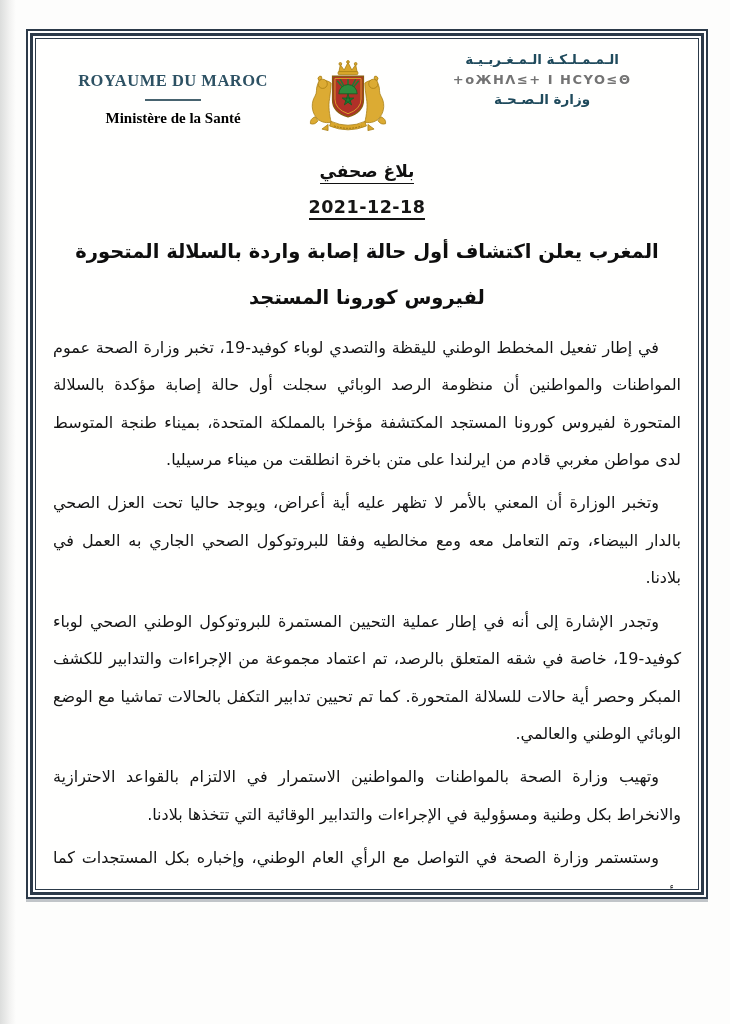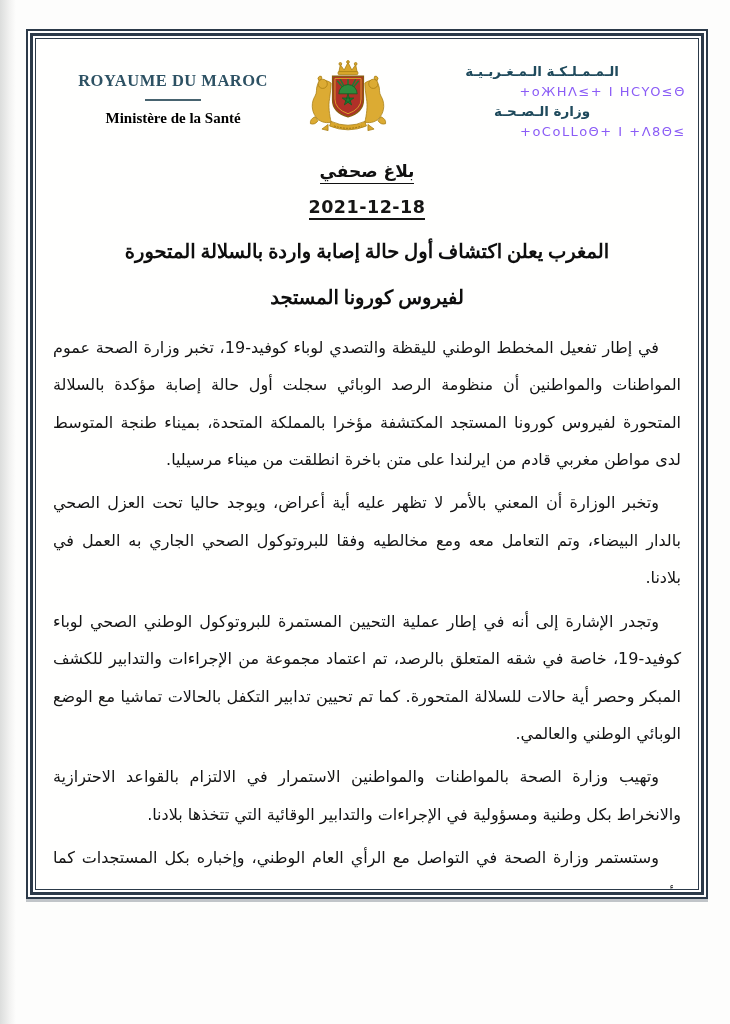--- a/index.html
+++ b/index.html
@@ -40,45 +40,45 @@
   .hdr-fr-1{
     font-family:"Liberation Serif","DejaVu Serif",serif;
     font-weight:bold;font-size:16.5px;letter-spacing:.5px;color:#2d5163;
   }
   .hdr-rule{width:56px;height:0;border-top:2px solid #48636f;margin:8px auto 9px auto;}
   .hdr-fr-2{
     font-family:"Liberation Serif","DejaVu Serif",serif;
     font-weight:bold;font-size:15px;color:#000000;
   }
   .emblem-wrap{flex:0 0 100px;text-align:center;margin-top:6px;}
-  .hdr-right{flex:1.15 1 0;text-align:center;margin-top:12px;direction:rtl;}
+  .hdr-right{flex:1.15 1 0;text-align:center;direction:rtl;}
   .hdr-ar{font-weight:bold;font-size:13.5px;color:#1f4a5c;line-height:1.55;}
   .hdr-tf{
-    font-weight:normal;font-size:13px;color:#8b5cf6;letter-spacing:1.5px;
-    direction:ltr;line-height:1.5;font-family:"DejaVu Sans",sans-serif;text-align:right;
+    font-weight:bold;font-size:13px;color:#737373;letter-spacing:1.5px;
+    direction:ltr;line-height:1.5;font-family:"DejaVu Sans",sans-serif;
   }
   
   .kicker{
     text-align:center;margin-top:6px;direction:rtl;
   }
   .kicker span{
     font-weight:bold;font-size:17px;color:#111;
     border-bottom:1.5px solid #111;padding-bottom:2px;
   }
   .date{
     text-align:center;margin-top:16px;
   }
   .date span{
     font-weight:bold;font-size:17.5px;color:#151515;
     border-bottom:2px solid #151515;padding-bottom:1px;
     letter-spacing:.5px;
   }
   .title{
     direction:rtl;text-align:center;font-weight:bold;color:#0e0e0e;
-    font-size:19.5px;line-height:2.35;margin-top:12px;padding:0 4px;font-family:Liberation Serif, serif;
+    font-size:19.5px;line-height:2.35;margin-top:12px;padding:0 4px;
   }
   .body-text{direction:rtl;margin-top:8px;padding:0 5px;}
   .body-text p{
     margin:0 0 6px 0;
     text-align:justify;
     font-size:16px;color:#141414;
     line-height:2.34;
     text-indent:22px;
   }
   
@@ -152,21 +152,20 @@
             <path d="M86 84 L94 90 L86 92 Z"></path>
           </g>
           <path d="M42 86 Q60 92 78 86" fill="none" stroke="#7c5a10" stroke-width="1" stroke-dasharray="2 2"></path>
         </svg>
       </div>
 
       <div class="hdr-right">
         <div class="hdr-ar">الـمـمـلـكـة الـمـغـربـيـة</div>
         <div class="hdr-tf">+oЖHΛ≤+ I HCYO≤Θ</div>
         <div class="hdr-ar">وزارة الـصـحـة</div>
-        <div class="hdr-tf">+oCoLLoΘ+ I +Λ8Θ≤</div>
       </div>
     </div>
 
     <div class="kicker">
       <span>بلاغ صحفي</span>
     </div>
 
     <div class="date">
       <span>2021-12-18</span>
     </div>

